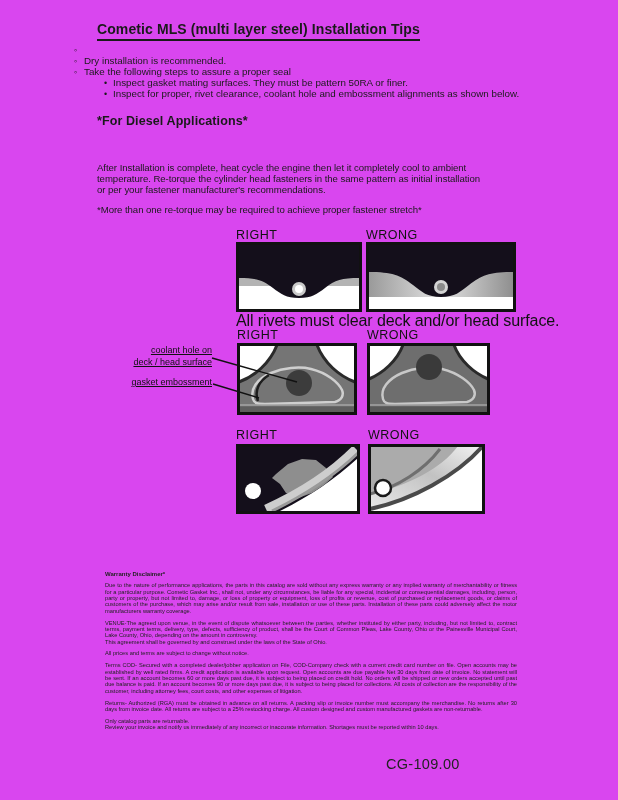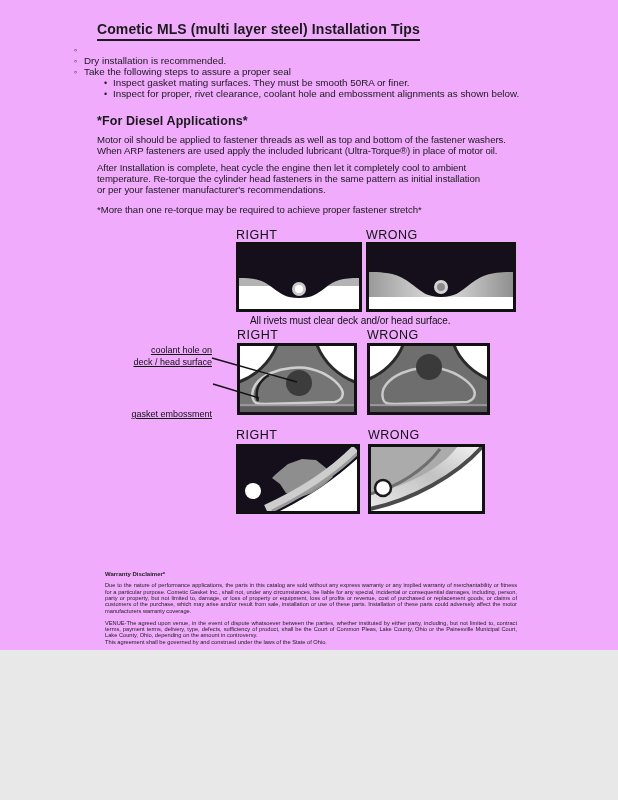--- a/index.html
+++ b/index.html
@@ -1,18 +1,18 @@
 <!DOCTYPE html>
 <html><head>
 <meta charset="utf-8">
 <style>
   html,body { margin:0; padding:0; background:#e8e8e8; }
   .page {
-    position:relative; width:618px; height:650px; margin:0 auto;
-    background:#f0abfc; overflow:hidden;
+    position:relative; width:618px; height:800px; margin:0 auto;
+    background:#d946ef; overflow:hidden;
     font-family:"Liberation Sans", sans-serif; color:#1a1a1a;
   }
   .abs { position:absolute; }
 
   .title {
     left:97px; top:21px; font-size:14px; font-weight:bold;
     border-bottom:2px solid #1a1a1a; padding-bottom:2px; letter-spacing:0.1px;
   }
 
   .tips { left:74px; top:45px; font-size:9.8px; line-height:10.9px; }
@@ -21,21 +21,21 @@
   .tip-bullet { width:10px; flex:0 0 auto; font-size:9px; }
   .tip-row.sub .tip-bullet { width:9px; }
 
   .diesel-heading { left:97px; top:114px; font-size:12.5px; font-weight:bold; letter-spacing:0.1px; }
   .body-p { left:97px; top:0; width:450px; font-size:9.6px; line-height:11.2px; white-space:pre-line; letter-spacing:-0.05px; }
   .p1 { top:134px; }
   .p2 { top:162px; }
   .pnote { top:204px; }
 
   .dlabel { font-size:12.5px; text-align:left; letter-spacing:0.5px; color:#111; }
-  .dcaption { font-size:10px; letter-spacing:-0.1px; white-space:pre-line; line-height:11px; color:#111;margin-left:14px; }
+  .dcaption { font-size:16px; letter-spacing:-0.1px; white-space:pre-line; line-height:11px; color:#111; }
   .panel svg { display:block; }
 
   .callout { font-size:9px; line-height:11.5px; text-align:right; white-space:pre-line; color:#111;text-decoration:underline; }
 
   .fineprint { left:105px; top:571px; width:412px; font-size:5.7px; line-height:6.35px; text-align:justify; color:#222; }
   .fineprint h4 { margin:0 0 5px 0; font-size:6px; }
   .fineprint p { margin:0 0 5.5px 0; white-space:pre-line; }
 
   .code { left:386px; top:756px; font-size:14.5px; letter-spacing:0.3px; color:#222; }
 </style>
@@ -53,31 +53,29 @@
     <div class="tip-row">
       <span class="tip-bullet">◦</span>
       <span>Dry installation is recommended.</span>
     </div>
     <div class="tip-row">
       <span class="tip-bullet">◦</span>
       <span>Take the following steps to assure a proper seal</span>
     </div>
     <div class="tip-row sub">
       <span class="tip-bullet">•</span>
-      <span>Inspect gasket mating surfaces.  They must be smooth 50RA or finer.</span>
+      <span>Inspect gasket mating surfaces.  They must be pattern 50RA or finer.</span>
     </div>
     <div class="tip-row sub">
       <span class="tip-bullet">•</span>
       <span>Inspect for proper, rivet clearance, coolant hole and embossment alignments as shown below.</span>
     </div>
   </div>
 
   <div class="abs diesel-heading">*For Diesel Applications*</div>
-  <div class="abs body-p p1">Motor oil should be applied to fastener threads as well as top and bottom of the fastener washers.
-When ARP fasteners are used apply the included lubricant (Ultra-Torque®) in place of motor oil.</div>
   <div class="abs body-p p2">After Installation is complete, heat cycle the engine then let it completely cool to ambient
 temperature. Re-torque the cylinder head fasteners in the same pattern as initial installation
 or per your fastener manufacturer's recommendations.</div>
   <div class="abs body-p pnote">*More than one re-torque may be required to achieve proper fastener stretch*</div>
 
   <div class="abs dlabel" style="left:236px;top:228px;width:126px;">RIGHT</div>
   <div class="abs dlabel" style="left:366px;top:228px;width:150px;">WRONG</div>
 
   <div class="abs panel" style="left:236px;top:242px;">
     <svg width="126" height="70" viewBox="0 0 126 70">
@@ -108,21 +106,21 @@
     </svg>
   </div>
 
   <div class="abs dcaption" style="left:236px;top:315px;">All rivets must clear deck and/or head surface.</div>
 
   <div class="abs dlabel" style="left:237px;top:328px;width:120px;">RIGHT</div>
   <div class="abs dlabel" style="left:367px;top:328px;width:123px;">WRONG</div>
 
   <div class="abs callout" style="left:108px;top:345px;width:104px;">coolant hole on
 deck / head surface</div>
-  <div class="abs callout" style="left:100px;top:377px;width:112px;margin-top:32px;">gasket embossment</div>
+  <div class="abs callout" style="left:100px;top:377px;width:112px;">gasket embossment</div>
 
   <div class="abs panel" style="left:237px;top:343px;">
     <svg width="120" height="72" viewBox="0 0 120 72">
       <rect x="0" y="0" width="120" height="72" fill="#757575"></rect>
       <path d="M2,2 H40 C33,20 18,33 2,39 Z" fill="#ffffff"></path>
       <path d="M118,2 H80 C87,20 102,33 118,39 Z" fill="#ffffff"></path>
       <path d="M40,2 C33,20 18,33 2,39" stroke="#2a2a2a" stroke-width="3" fill="none"></path>
       <path d="M80,2 C87,20 102,33 118,39" stroke="#2a2a2a" stroke-width="3" fill="none"></path>
       <path d="M16,56 C13,46 20,36 34,30 C46,25 62,23 74,26 C90,30 101,39 105,47 C107,52 105,57 98,59 L28,61 C20,61 17,60 16,56 Z" fill="none" stroke="#cfcfcf" stroke-width="2.5"></path>
       <path d="M21,58 C17,48 22,38 32,32" stroke="#1d1d1d" stroke-width="2.5" fill="none"></path>

